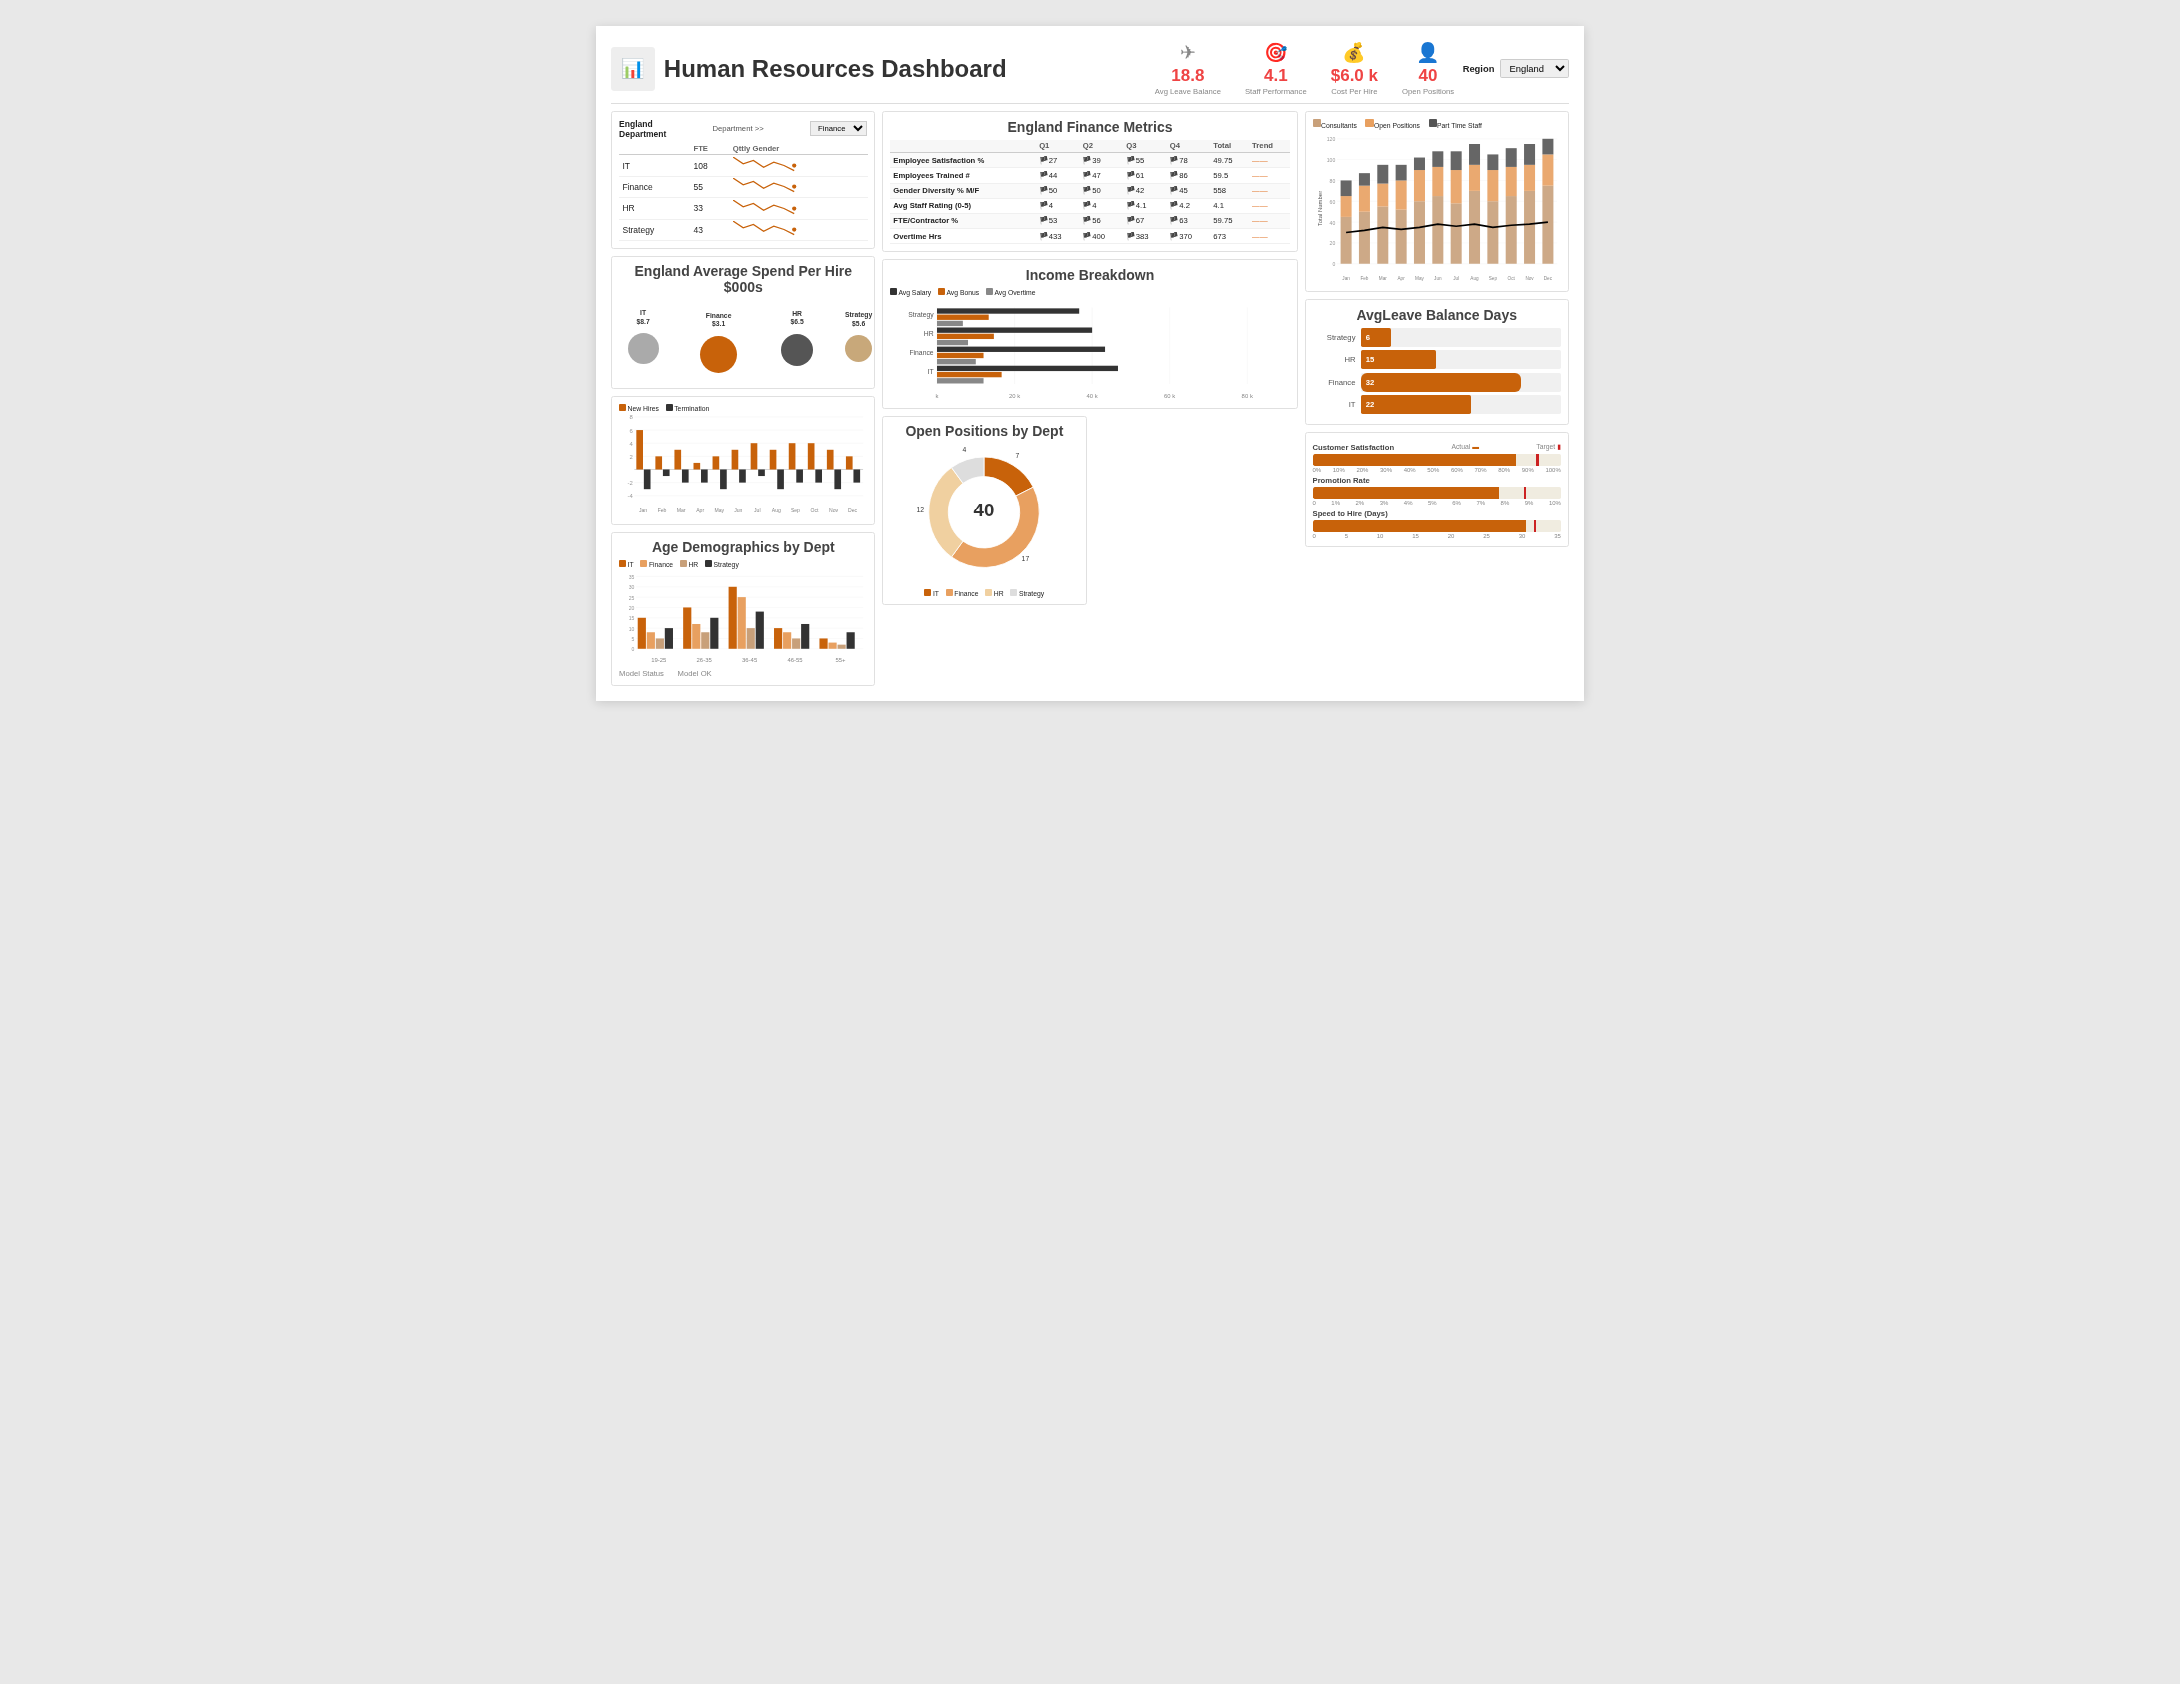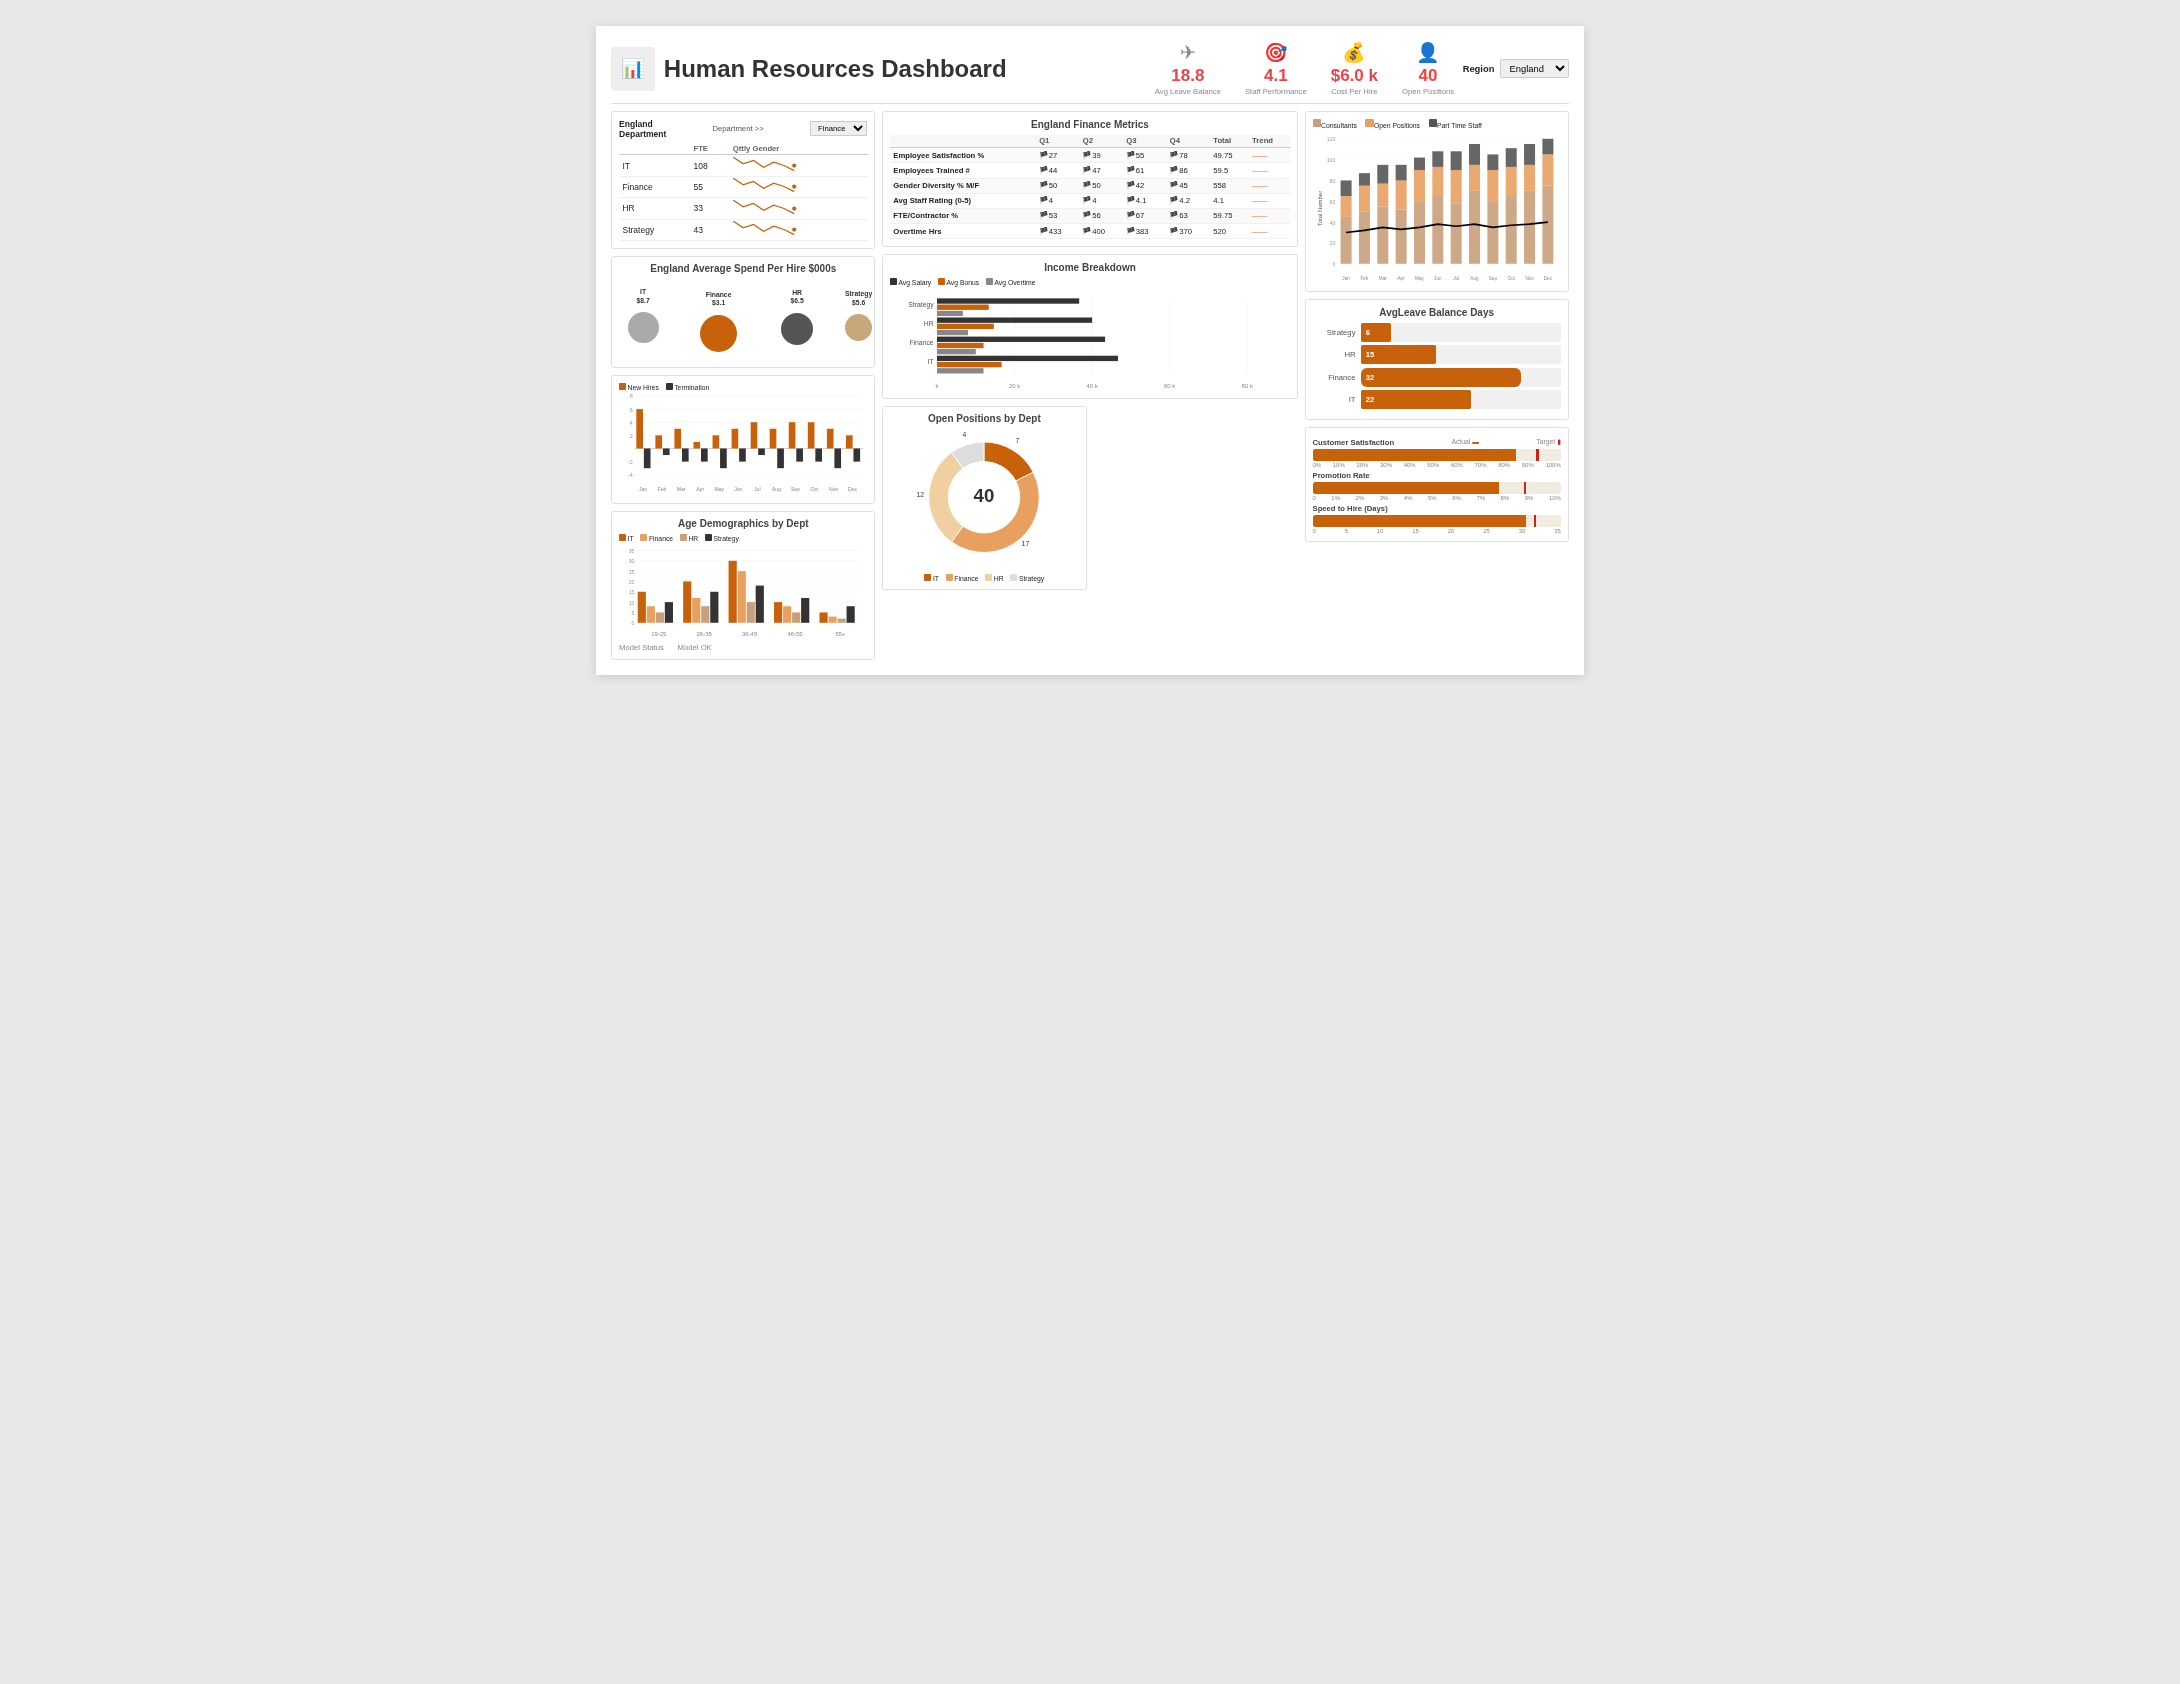--- a/index.html
+++ b/index.html
@@ -69,21 +69,21 @@
       gap: 6.8px;
     }
     
     .panel {
       background: #fff;
       border: 0.9px solid #e0e0e0;
       border-radius: 2.6px;
       padding: 6.8px;
     }
     .panel-title {
-      font-size: 10px;
+      font-size: 14px;
       font-weight: 700;
       color: #444;
       margin-bottom: 5.1px;
       text-align: center;
     }
     
     .left-col { display: flex; flex-direction: column; gap: 6.8px; }
     
     .dept-header {
       display: flex; align-items: center; justify-content: space-between;
@@ -451,21 +451,21 @@
       <td><span class="flag-up">🏴</span>63</td>
       <td>59.75</td>
       <td style="color:#e07020;letter-spacing:-0.9px;">— —</td>
     </tr>
               <tr>
       <td style="font-weight:600;">Overtime Hrs</td>
       <td><span class="flag-up">🏴</span>433</td>
       <td><span class="flag-up">🏴</span>400</td>
       <td><span class="flag-up">🏴</span>383</td>
       <td><span class="flag-up">🏴</span>370</td>
-      <td>520</td>
+      <td>673</td>
       <td style="color:#e07020;letter-spacing:-0.9px;">— —</td>
     </tr>
             </tbody>
         </table>
       </div>
 
       <div class="panel">
         <div class="panel-title">Income Breakdown</div>
         <div class="chart-legend">
           <span><span class="legend-dot" style="background:#333;"></span>Avg Salary</span>

